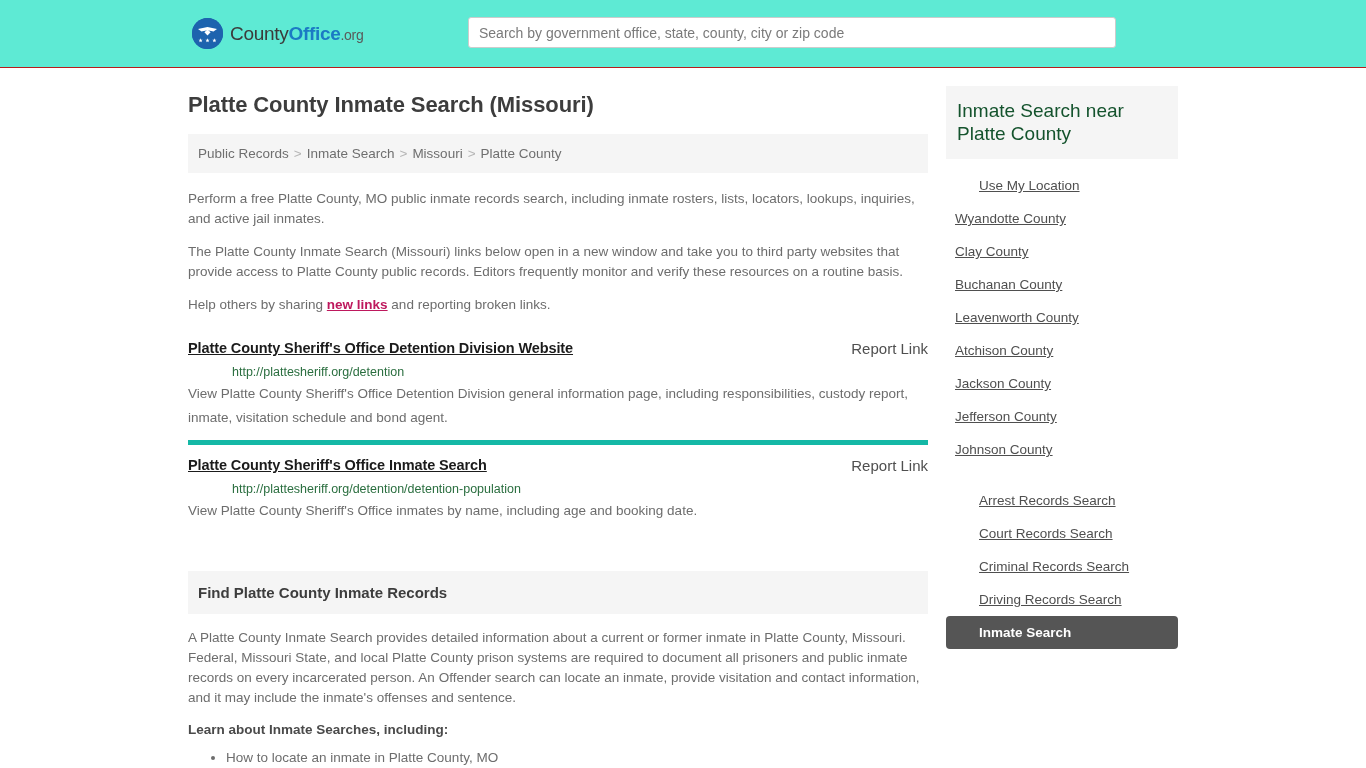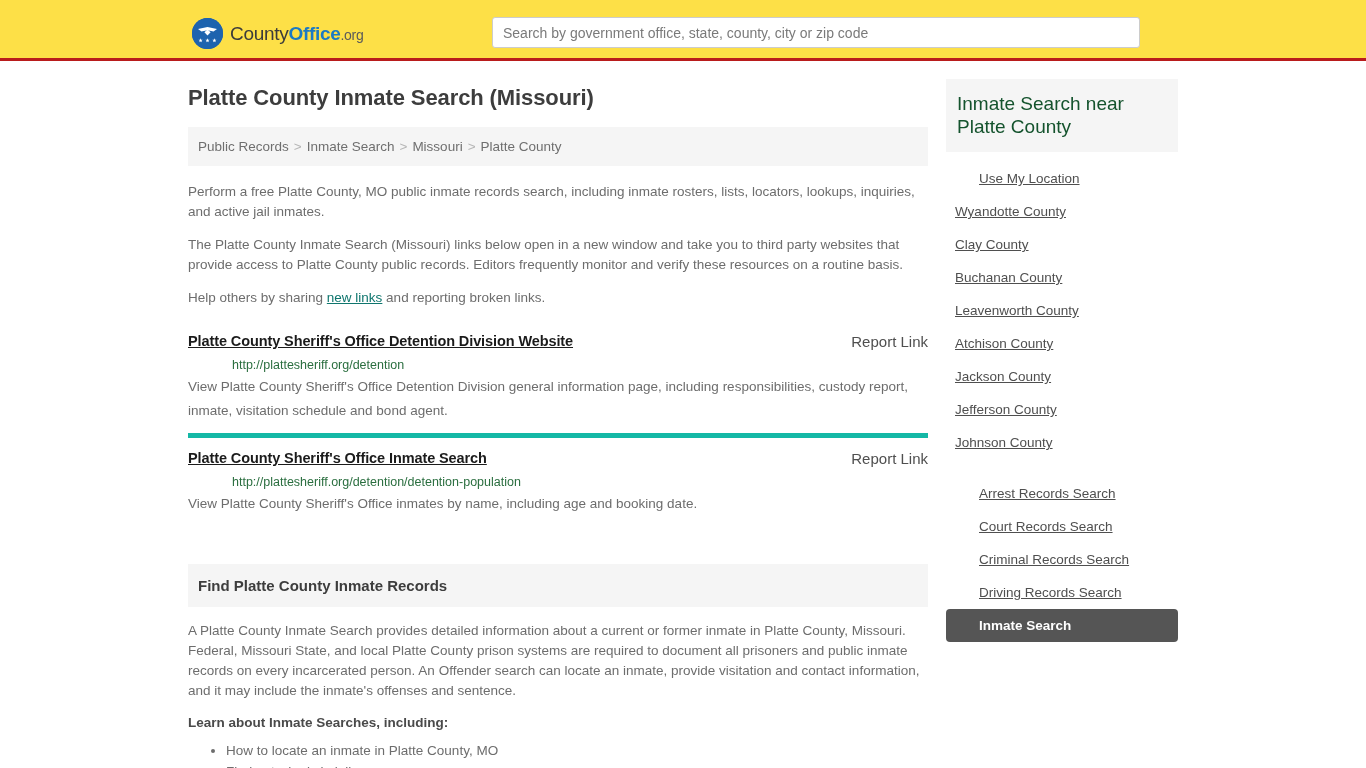--- a/index.html
+++ b/index.html
@@ -7,23 +7,23 @@
     margin: 0; padding: 0;
     width: 1366px; height: 768px;
     overflow: hidden;
     background: #ffffff;
     font-family: "Liberation Sans", sans-serif;
     -webkit-font-smoothing: antialiased;
   }
 
   
   .site-header {
-    height: 61px;
-    background: #fde047;
-    border-bottom: 3px solid #b91c1c;
+    height: 68px;
+    background: #5eead4;
+    border-bottom: 1px solid #b91c1c;
     display: flex;
     align-items: center;
     position: relative;
   }
   .logo-wrap {
     position: absolute;
     left: 192px;
     top: 18px;
     display: flex;
     align-items: center;
@@ -44,21 +44,21 @@
     letter-spacing: -0.3px;
     color: #333333;
     font-family: "Liberation Sans", sans-serif;
   }
   .logo-text .b { color: #1b7ac4; font-weight: bold; }
   .logo-text .n { font-weight: normal; color: #3b3b3b; }
   .logo-text .o { font-size: 14px; color: #5a5a5a; }
 
   .search-box {
     position: absolute;
-    left: 492px;
+    left: 468px;
     top: 17px;
     width: 648px;
     height: 31px;
     background: #ffffff;
     border: 1px solid #ccc;
     border-radius: 3px;
     padding: 0 10px;
     font-size: 14px;
     color: #6d6d6d;
     font-family: "Liberation Sans", sans-serif;
@@ -105,22 +105,23 @@
   }
   .breadcrumb .sep { color: #b5b5b5; padding: 0 5px; }
 
   p.body-text {
     font-size: 13.5px;
     line-height: 20px;
     color: #6d6d6d;
     margin: 0 0 13px 0;
   }
   p.body-text a.inline-link {
-    color: #0f766e;
+    color: #be185d;
     text-decoration: underline;
+    font-weight: bold;
   }
 
   
   .result {
     padding-top: 12px;
     padding-bottom: 10px;
   }
   .result + .result { border-top: 5px solid #14b8a6; }
   .result-head {
     display: flex;

